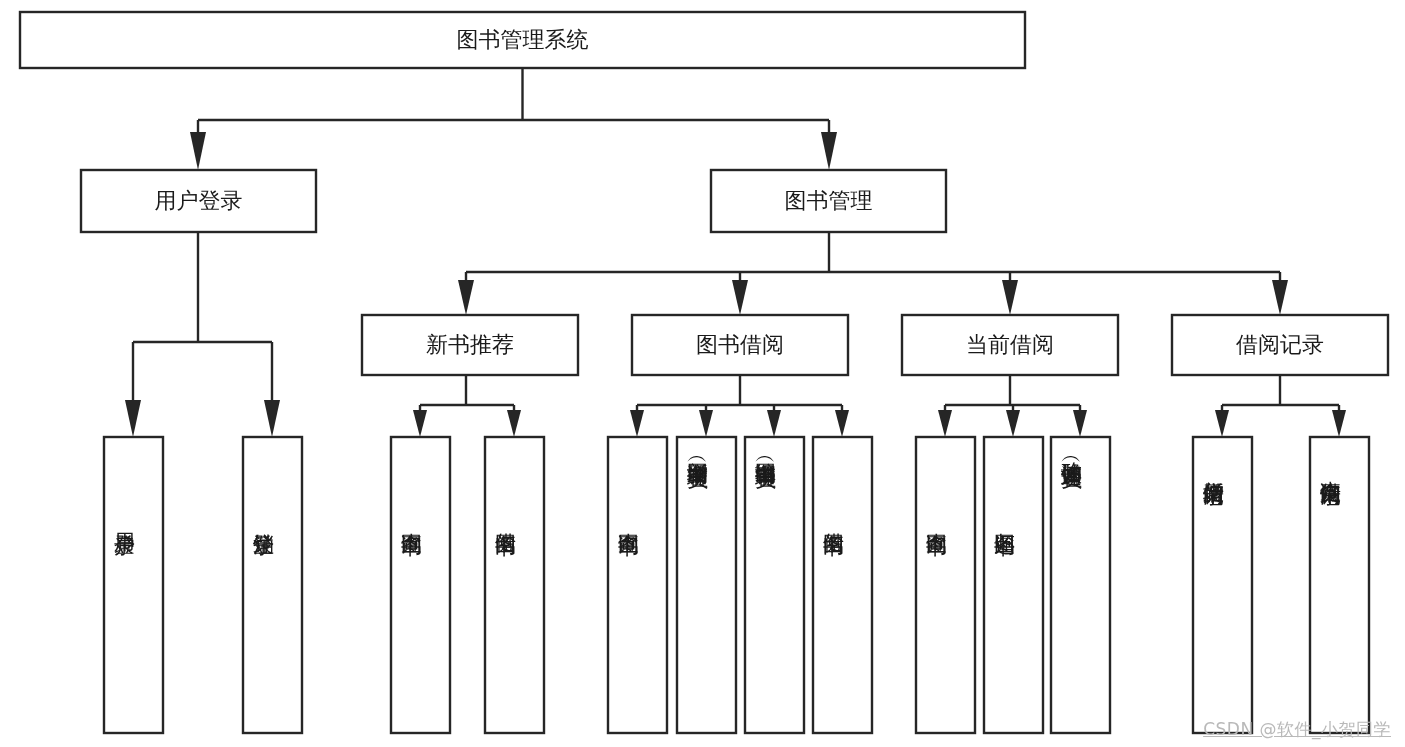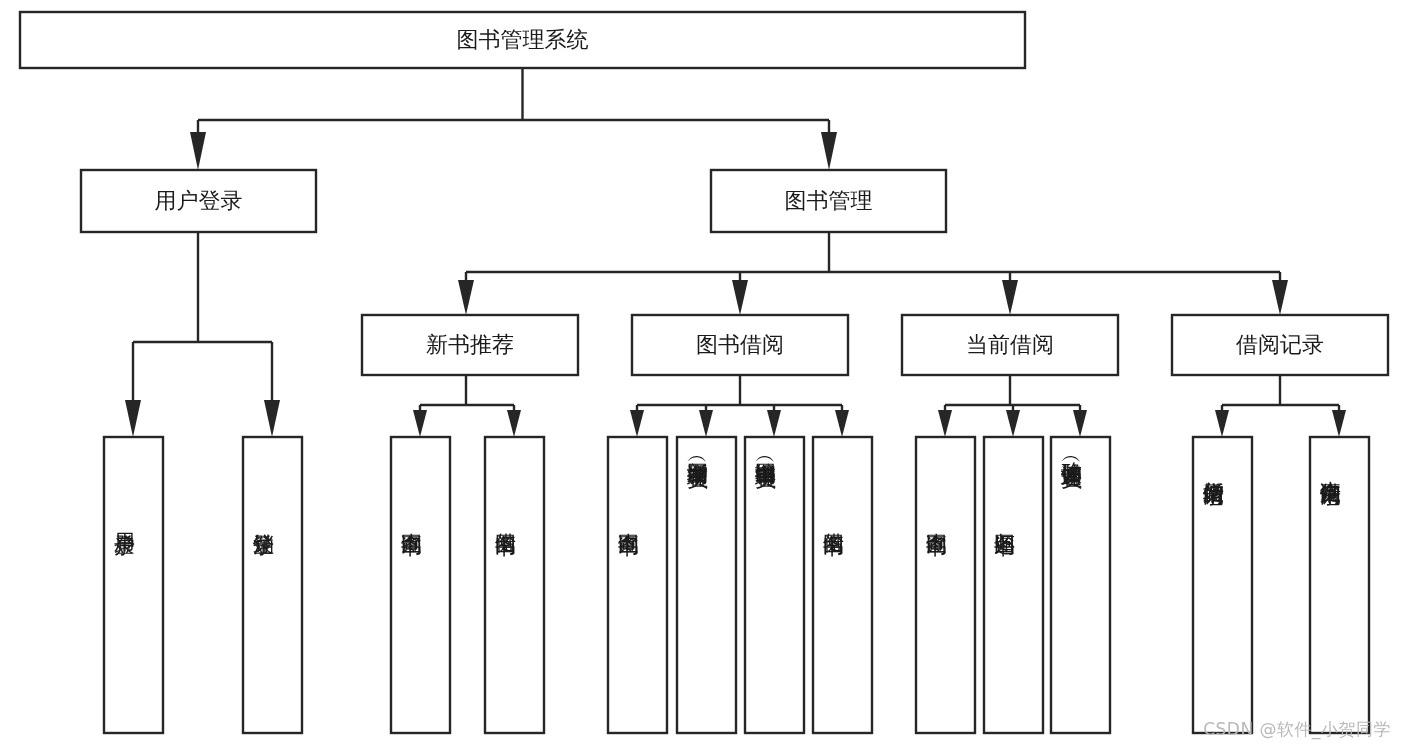--- a/index.html
+++ b/index.html
@@ -67,20 +67,21 @@
   }
   .watermark {
     position: absolute;
     right: 14px;
     bottom: 6px;
     font-family: "DejaVu Sans", "Liberation Sans", sans-serif;
     font-size: 17px;
     color: #b9b9b9;
     white-space: nowrap;
     letter-spacing: 0.5px;
+    text-decoration: underline;
   }
 </style>
 </head>
 <body>
 
 <div id="diagram-root">
 
   <svg id="flow-svg" viewBox="0 0 1405 747">
 
     <g>

